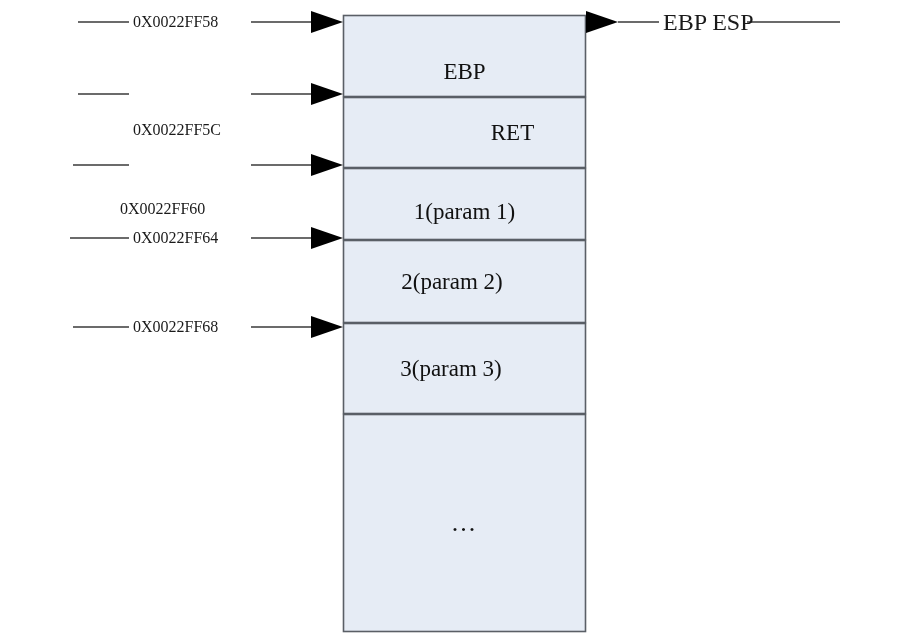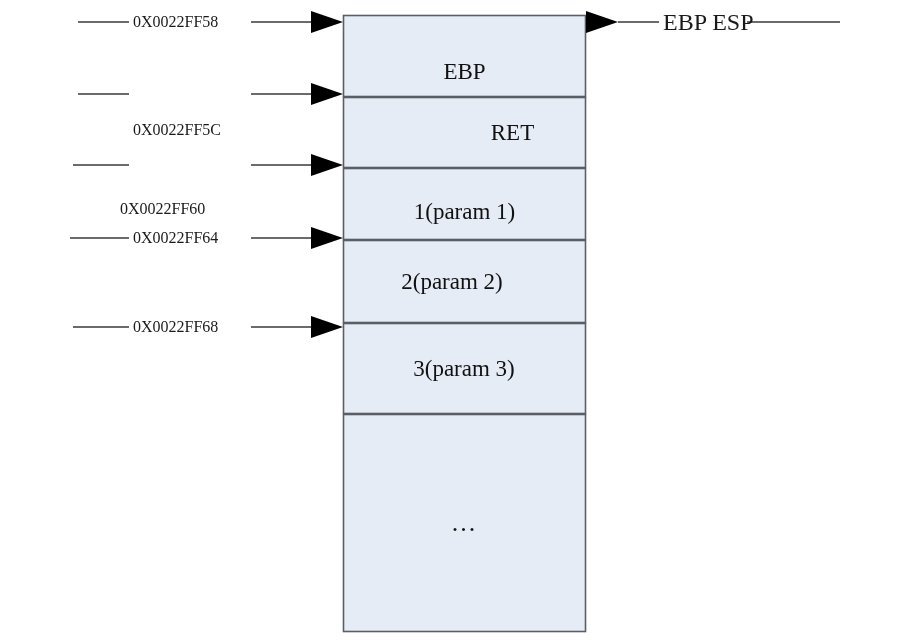--- a/index.html
+++ b/index.html
@@ -79,21 +79,21 @@
         <polygon points="311,316 343,327 311,338" fill="#000000"></polygon>
         <polygon points="586,11 586,33 618,22" fill="#000000"></polygon>
       </g>
   </svg>
 
   <div id="labels-layer">
       <div class="cell-label" style="left: 464.5px; top: 72px;">EBP</div>
       <div class="cell-label" style="left: 464.5px; top: 132.5px; margin-left: 48px;">RET</div>
       <div class="cell-label" style="left: 464.5px; top: 212px;">1(param 1)</div>
       <div class="cell-label" style="left: 452px; top: 281.5px;">2(param 2)</div>
-      <div class="cell-label" style="left: 464px; top: 368.5px; text-align: center;">3(param 3)</div>
+      <div class="cell-label" style="left: 451px; top: 368.5px; text-align: center;">3(param 3)</div>
       <div class="cell-label ellipsis" style="left: 464.5px; top: 523px;">...</div>
       <div class="addr-label" style="left: 133px; top: 22px;">0X0022FF58</div>
       <div class="addr-label" style="left: 133px; top: 94px; margin-top: 36px;">0X0022FF5C</div>
       <div class="addr-label" style="left: 120px; top: 165px; margin-top: 44px;">0X0022FF60</div>
       <div class="addr-label" style="left: 133px; top: 238px; text-align: center;">0X0022FF64</div>
       <div class="addr-label" style="left: 133px; top: 327px;">0X0022FF68</div>
       <div class="side-label" style="left: 663px; top: 22px;">EBP ESP</div>
     </div>
 
 </div>

